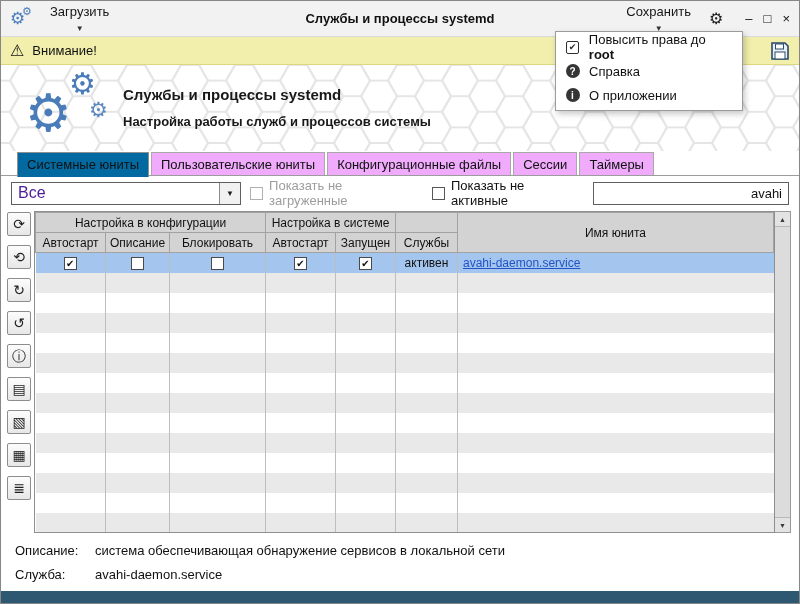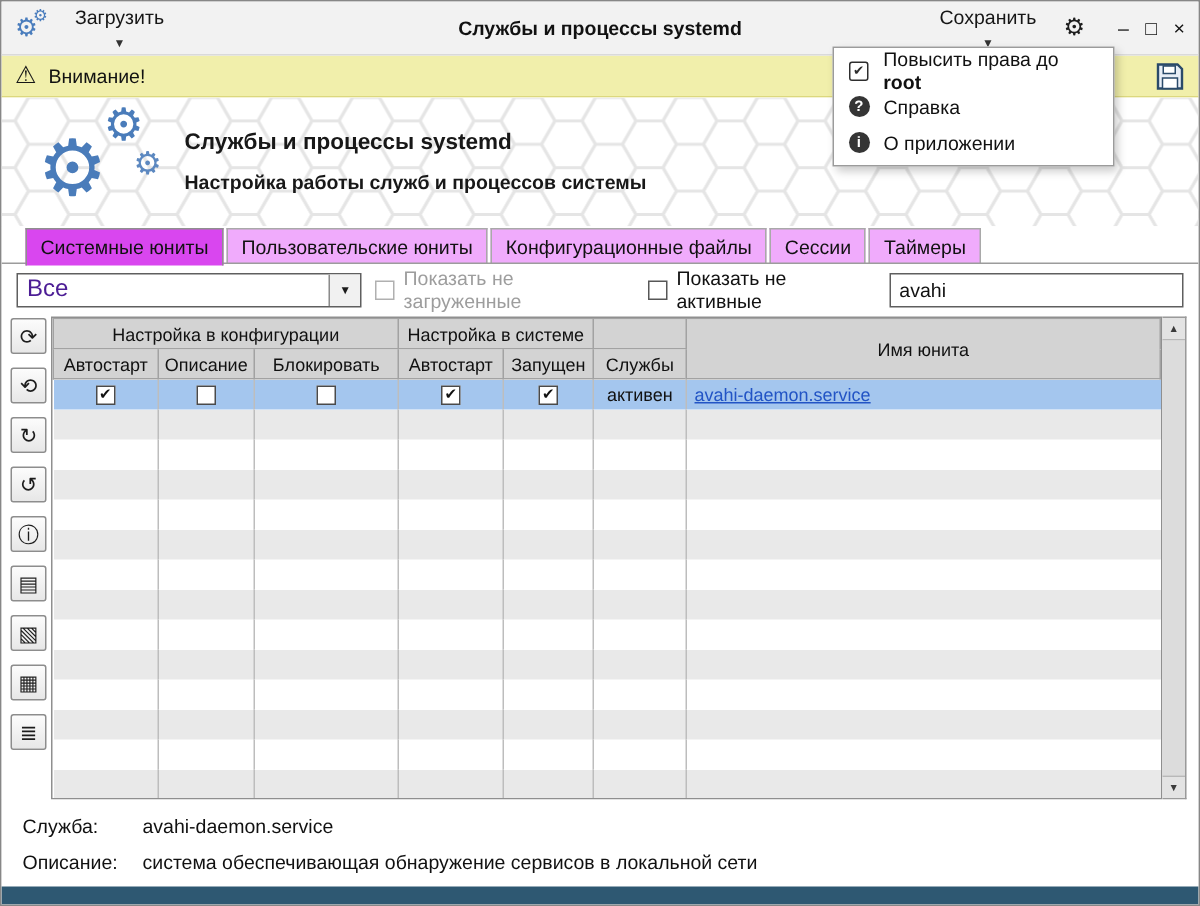--- a/index.html
+++ b/index.html
@@ -43,32 +43,32 @@
   .logo .g2 { left:44px; top:2px; font-size:30px; line-height:1; }
   .logo .g3 { left:64px; top:32px; font-size:21px; line-height:1; color:#5c88c0; }
   .banner-text { position:absolute; left:122px; top:21px; }
   .banner-title { font-size:15px; font-weight:bold; color:#181818; }
   .banner-sub { font-size:13px; font-weight:bold; color:#181818; margin-top:11px; }
 
   
   .tabs { flex:0 0 25px; display:flex; align-items:flex-end; padding-left:16px; position:relative; background:#fff; }
   .tabs::after { content:""; position:absolute; left:0; right:0; bottom:0; height:1px; background:#9c9c9c; z-index:1; }
   .tab { position:relative; font-size:13px; color:#111; background:#f0abfc; border:1px solid #a9a9a9; border-bottom:none; padding:4px 9px; margin-right:2px; cursor:default; white-space:nowrap; }
-  .tab.active { background:#d946ef; z-index:2; padding-bottom:5px; margin-bottom:-1px; border-color:#8f8f8f; }
+  .tab.active { background:#0369a1; z-index:2; padding-bottom:5px; margin-bottom:-1px; border-color:#8f8f8f; }
 
   
   .filterbar { flex:0 0 34px; display:flex; align-items:center; gap:9px; padding:0 10px; background:#fff; }
   .combo { width:232px; height:23px; border:1px solid #5f5f5f; background:#fff; display:flex; align-items:stretch; cursor:default; }
   .combo-value { flex:1; font-size:16px; display:flex; align-items:center; padding-left:6px; color:#4c1d95; }
   .combo-arrow { width:21px; border-left:1px solid #8b8b8b; background:#f1f1f1; display:flex; align-items:center; justify-content:center; font-size:8px; color:#1b1b1b; }
   .chk { display:flex; align-items:center; gap:6px; font-size:13px; color:#111; cursor:default; }
   .chk-box { width:13px; height:13px; border:1px solid #575757; background:#fff; flex:0 0 13px; }
   .chk.disabled { color:#9d9d9d; }
   .chk.disabled .chk-box { border-color:#b0b0b0; }
-  .search-input { margin-left:auto; width:198px; height:23px; border:1px solid #5f5f5f; font:13px "Liberation Sans",sans-serif; padding:0 6px; color:#111; }
+  .search-input { margin-left:auto; width:198px; height:23px; border:1px solid #5f5f5f; font:13px "Liberation Sans",sans-serif; padding:0 6px; color:#111;text-align:right; }
 
   
   .main { flex:1 1 auto; min-height:0; display:flex; padding:1px 8px 0 6px; background:#fff; }
   .side-toolbar { width:25px; margin-right:3px; display:flex; flex-direction:column; gap:9px; padding-top:1px; }
   .tool-btn { width:24px; height:24px; border:1px solid #8d8d8d; border-radius:2px; background:linear-gradient(#fcfcfc,#e7e7e7); color:#1c1c1c; font-size:14px; line-height:1; display:flex; align-items:center; justify-content:center; cursor:default; flex:0 0 24px; }
 
   .tbl-wrap { flex:1 1 auto; min-width:0; border:1px solid #8f8f8f; overflow:hidden; background:#fff; }
   table { width:100%; border-collapse:collapse; table-layout:fixed; }
   thead th { background:#d3d3d3; border:1px solid #a2a2a2; font-weight:normal; font-size:12px; color:#111; height:20px; text-align:center; padding:0 2px; overflow:hidden; white-space:nowrap; }
   tbody td { height:20px; font-size:12px; color:#111; text-align:center; border-left:1px solid #bdbdbd; border-right:1px solid #bdbdbd; padding:0 2px; overflow:hidden; white-space:nowrap; }
@@ -406,23 +406,23 @@
 
     <div class="vscroll">
       <div class="vs-arrow up">▲</div>
       <div class="vs-thumb"></div>
       <div class="vs-arrow down">▼</div>
     </div>
   </div>
 
   <div class="details">
     <div class="det-row">
+      <span class="det-label">Описание:</span>
+      <span>система обеспечивающая обнаружение сервисов в локальной сети</span>
+    </div>
+    <div class="det-row">
       <span class="det-label">Служба:</span>
       <span>avahi-daemon.service</span>
     </div>
-    <div class="det-row">
-      <span class="det-label">Описание:</span>
-      <span>система обеспечивающая обнаружение сервисов в локальной сети</span>
-    </div>
   </div>
 
   <div class="statusbar"></div>
 </div>
 
 </body></html>

